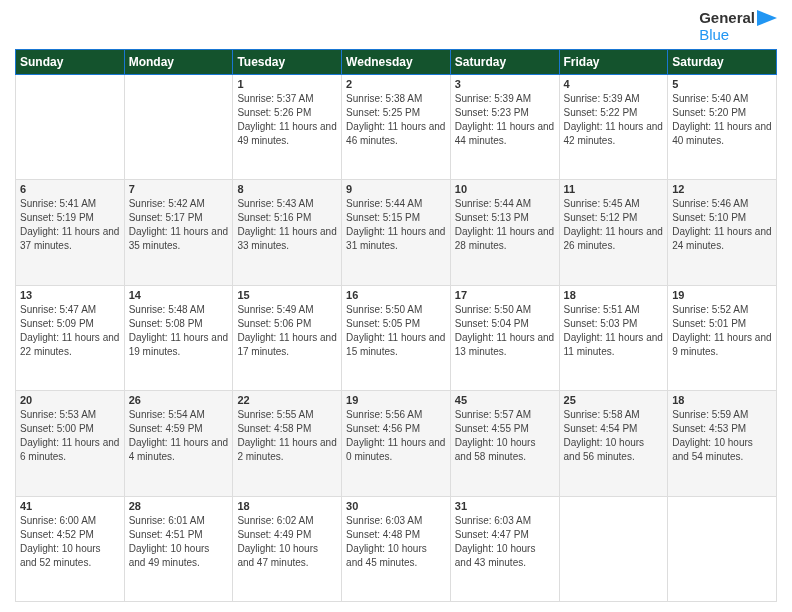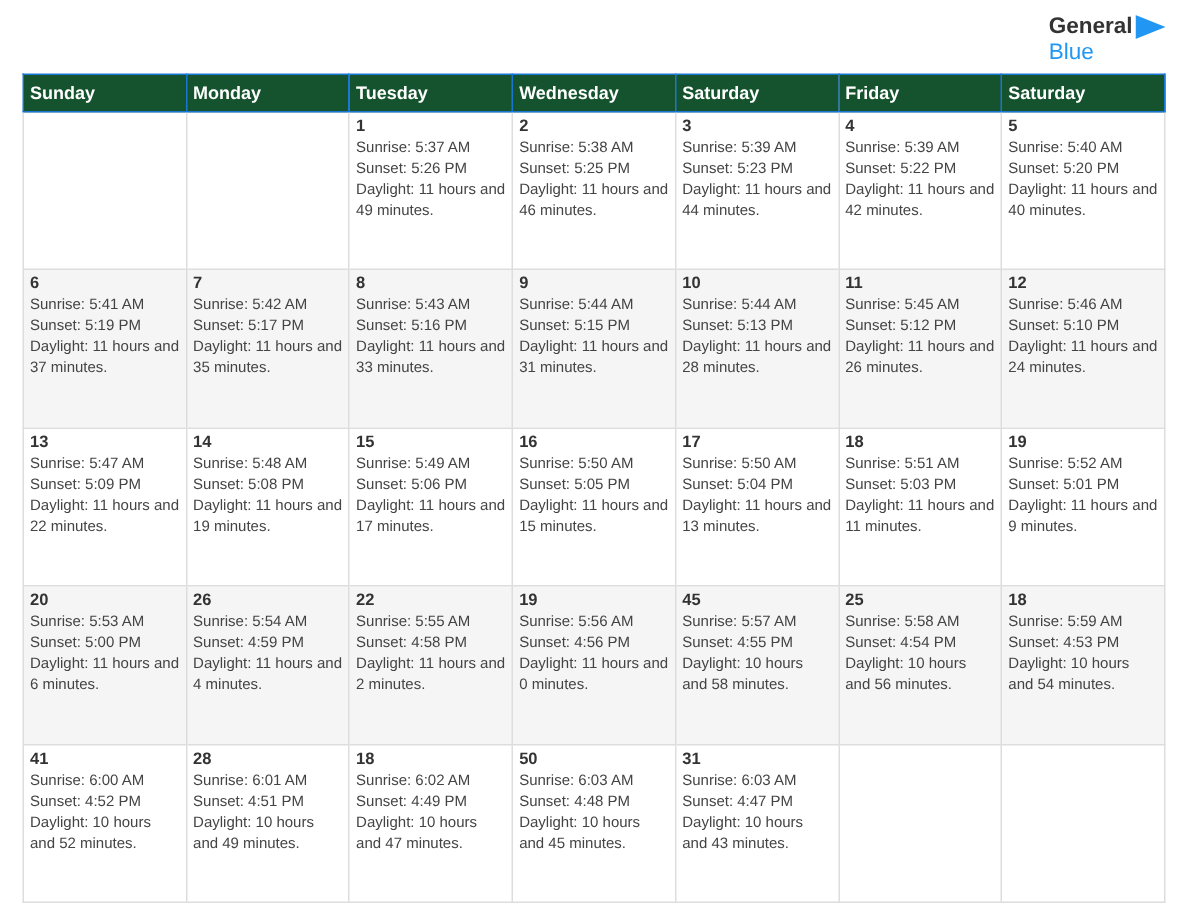--- a/index.html
+++ b/index.html
@@ -240,21 +240,21 @@
           </td>
           <td>
             <span class="day-number">28</span>
             <div class="day-info">Sunrise: 6:01 AM<br>Sunset: 4:51 PM<br>Daylight: 10 hours and 49 minutes.</div>
           </td>
           <td>
             <span class="day-number">18</span>
             <div class="day-info">Sunrise: 6:02 AM<br>Sunset: 4:49 PM<br>Daylight: 10 hours and 47 minutes.</div>
           </td>
           <td>
-            <span class="day-number">50</span>
+            <span class="day-number">30</span>
             <div class="day-info">Sunrise: 6:03 AM<br>Sunset: 4:48 PM<br>Daylight: 10 hours and 45 minutes.</div>
           </td>
           <td>
             <span class="day-number">31</span>
             <div class="day-info">Sunrise: 6:03 AM<br>Sunset: 4:47 PM<br>Daylight: 10 hours and 43 minutes.</div>
           </td>
           <td class="empty-cell"></td>
           <td class="empty-cell"></td>
         </tr>
       </tbody>

